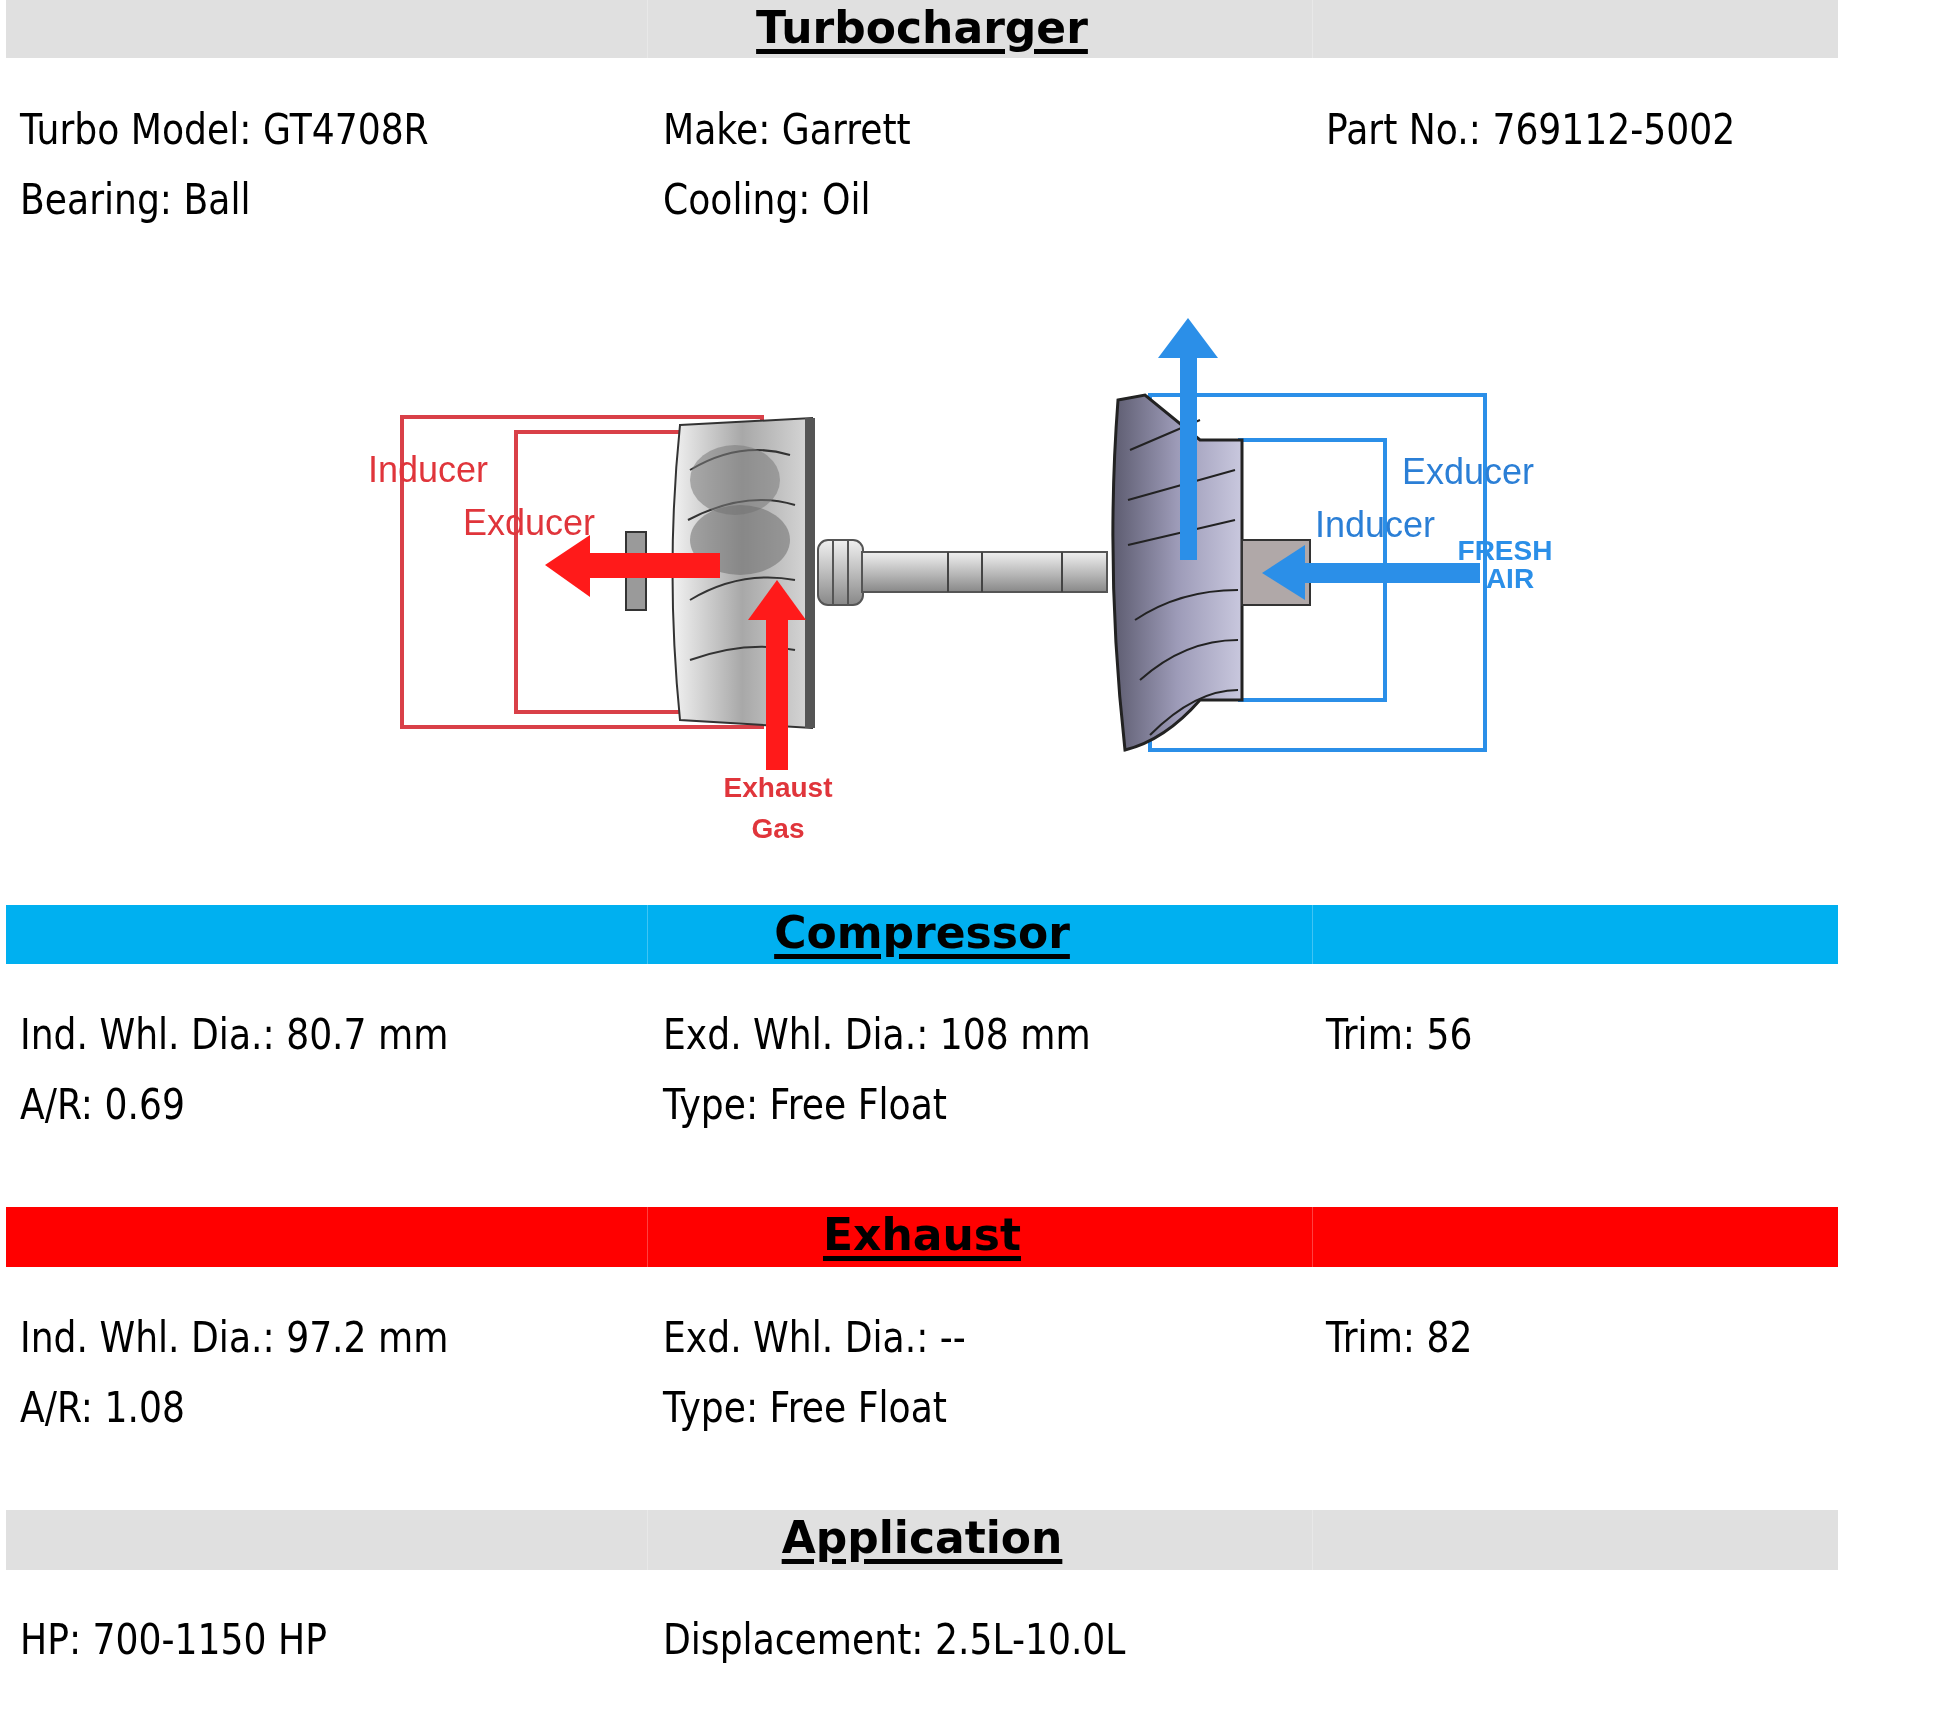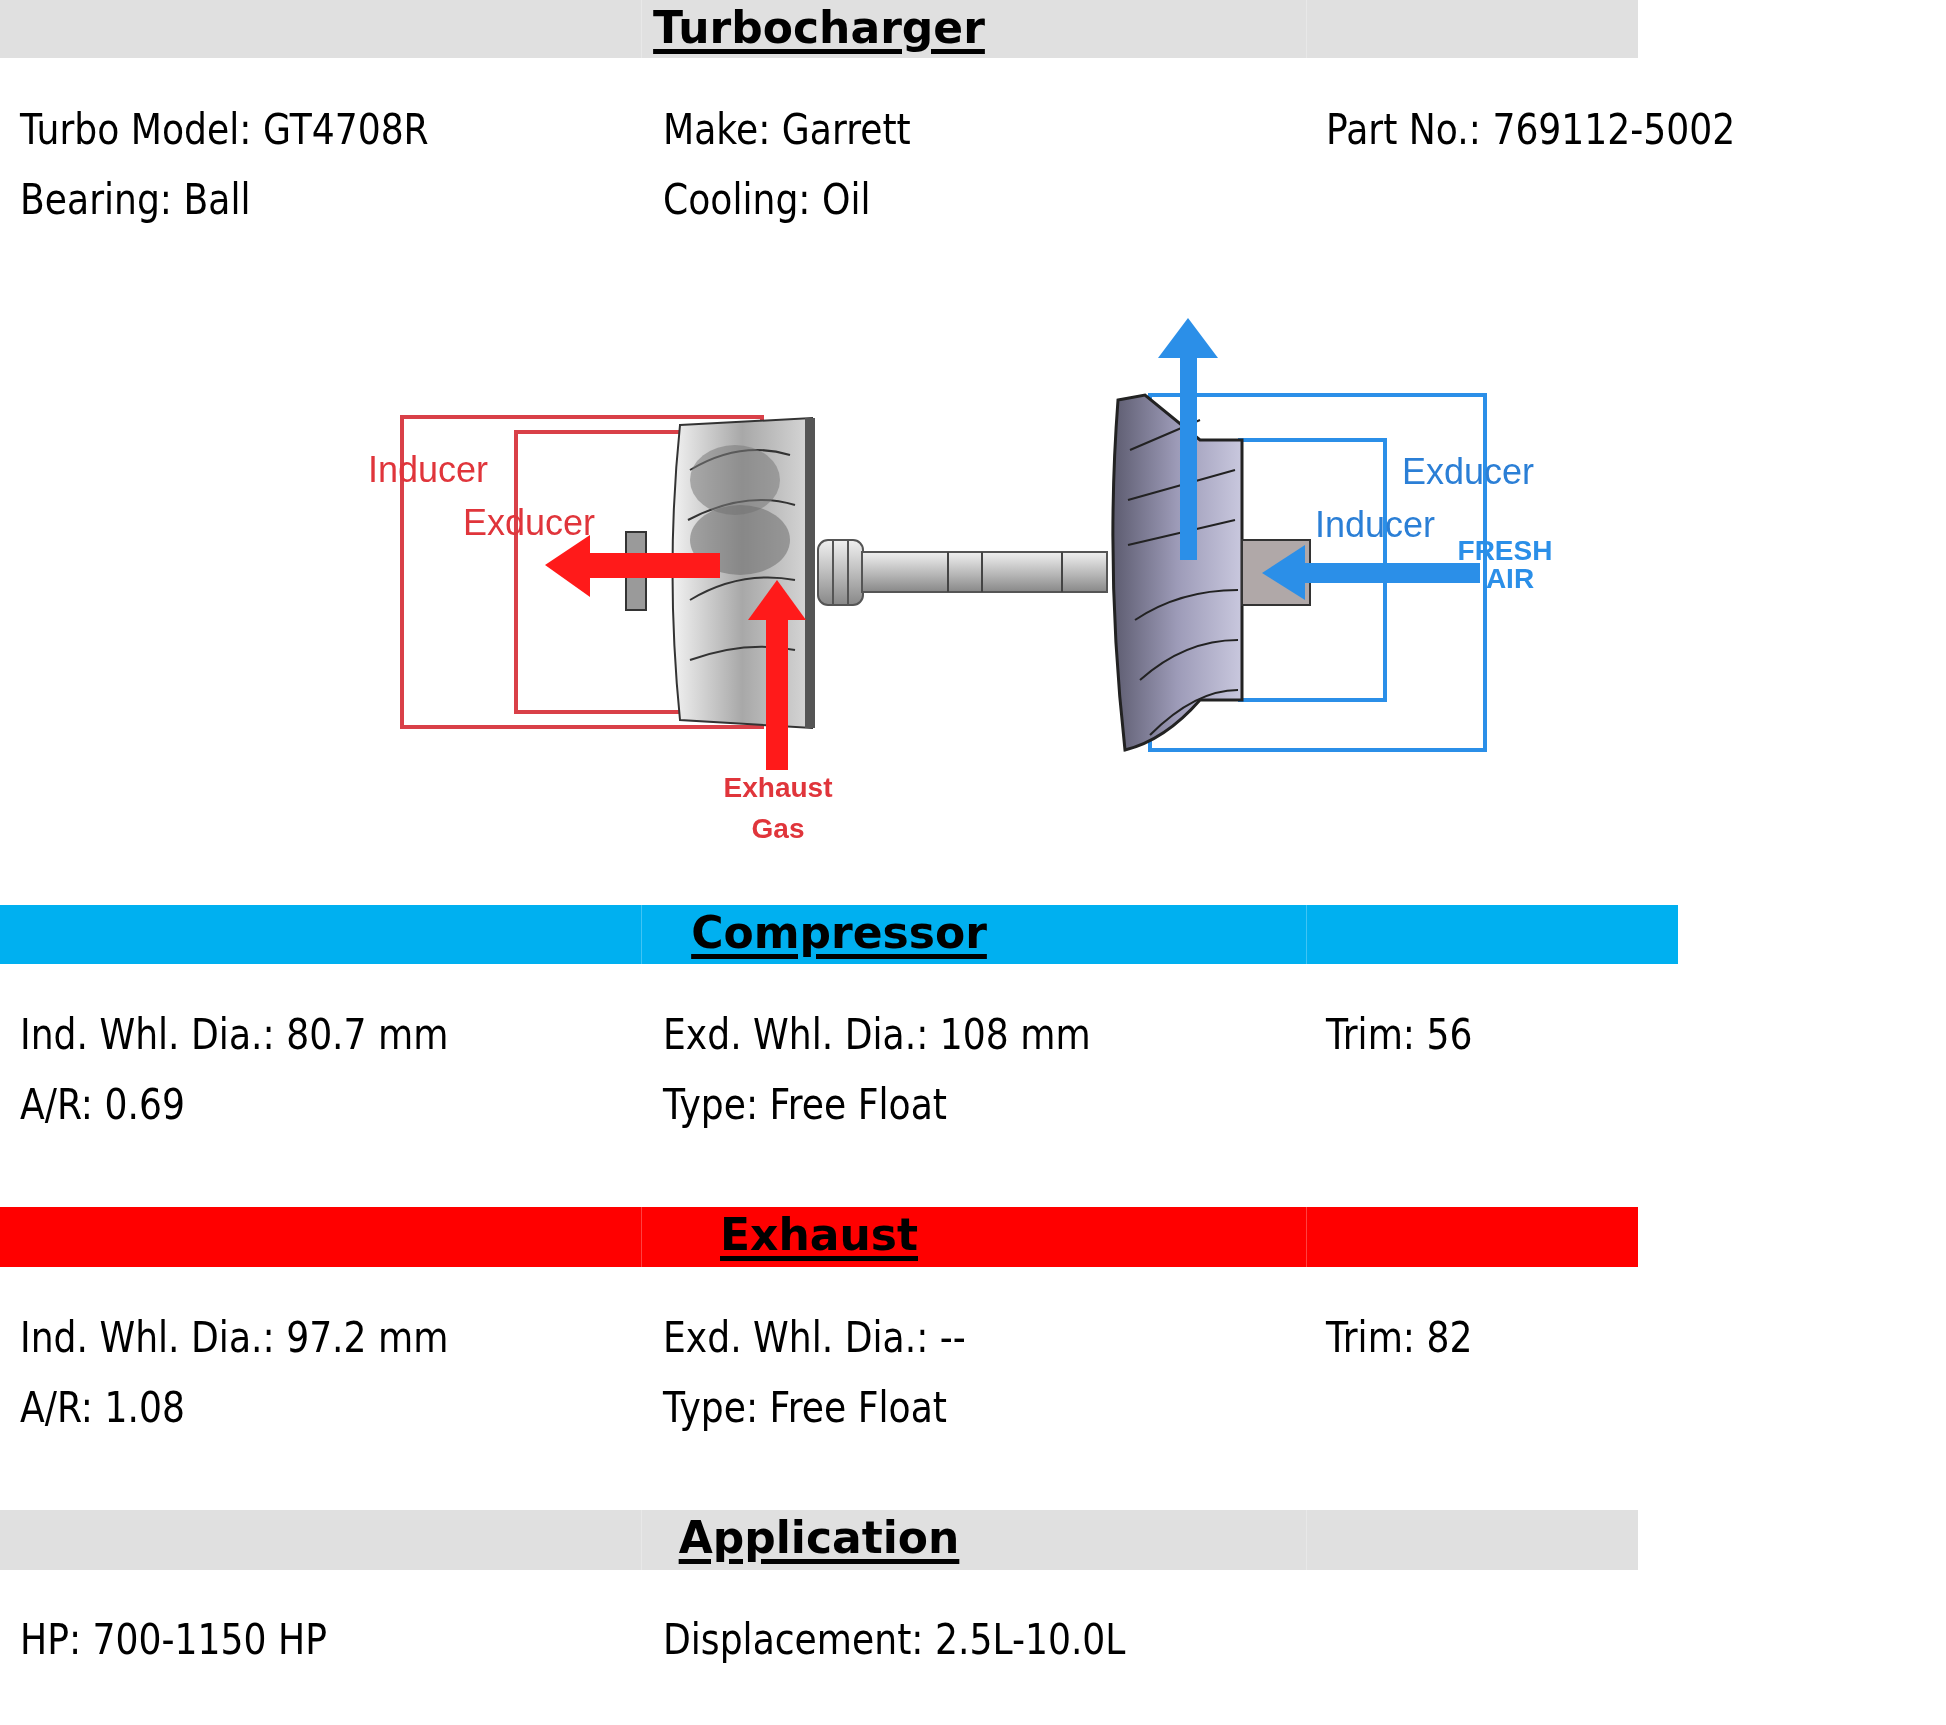--- a/index.html
+++ b/index.html
@@ -1,25 +1,25 @@
 <!DOCTYPE html>
 <html><head>
 <meta charset="utf-8">
 <style>
   html, body { margin: 0; padding: 0; background: #ffffff; }
   body { width: 1946px; height: 1725px; position: relative; overflow: hidden;
          font-family: "DejaVu Sans", sans-serif; color: #000; }
-  .band { position: absolute; left: 0; width: 1638px; height: 60px; text-decoration: underline; }
+  .band { position: absolute; left: 6px; width: 1832px; height: 60px; text-decoration: underline; }
   .band .col-line { position: absolute; top: 0; bottom: 0; width: 1px; background: rgba(255,255,255,0.25); }
   .band h2 { margin: 0; position: absolute; left: 0; right: 0; top: 0; height: 60px;
              line-height: 56px; text-align: center; font-size: 44px; font-weight: bold;
              font-family: "DejaVu Sans", sans-serif; letter-spacing: 0px; }
   .band h2 span { text-decoration: underline; text-decoration-thickness: 5px; text-underline-offset: 6px; }
   .gray { background: #e0e0e0; }
-  .blue { background: #00b0f0; padding-left: 40px; }
+  .blue { background: #00b0f0; }
   .red  { background: #ff0000; }
   .field { position: absolute; font-size: 42px; line-height: 50px; white-space: nowrap;
            font-family: "DejaVu Sans", sans-serif; transform: scaleX(0.86); transform-origin: left center; }
   .c1 { left: 20px; } .c2 { left: 663px; } .c3 { left: 1326px; }
   #diagram { position: absolute; left: 350px; top: 300px; width: 1260px; height: 560px; }
   .dlabel { font-family: "Liberation Sans", sans-serif; }
 </style>
 </head>
 <body>
 

